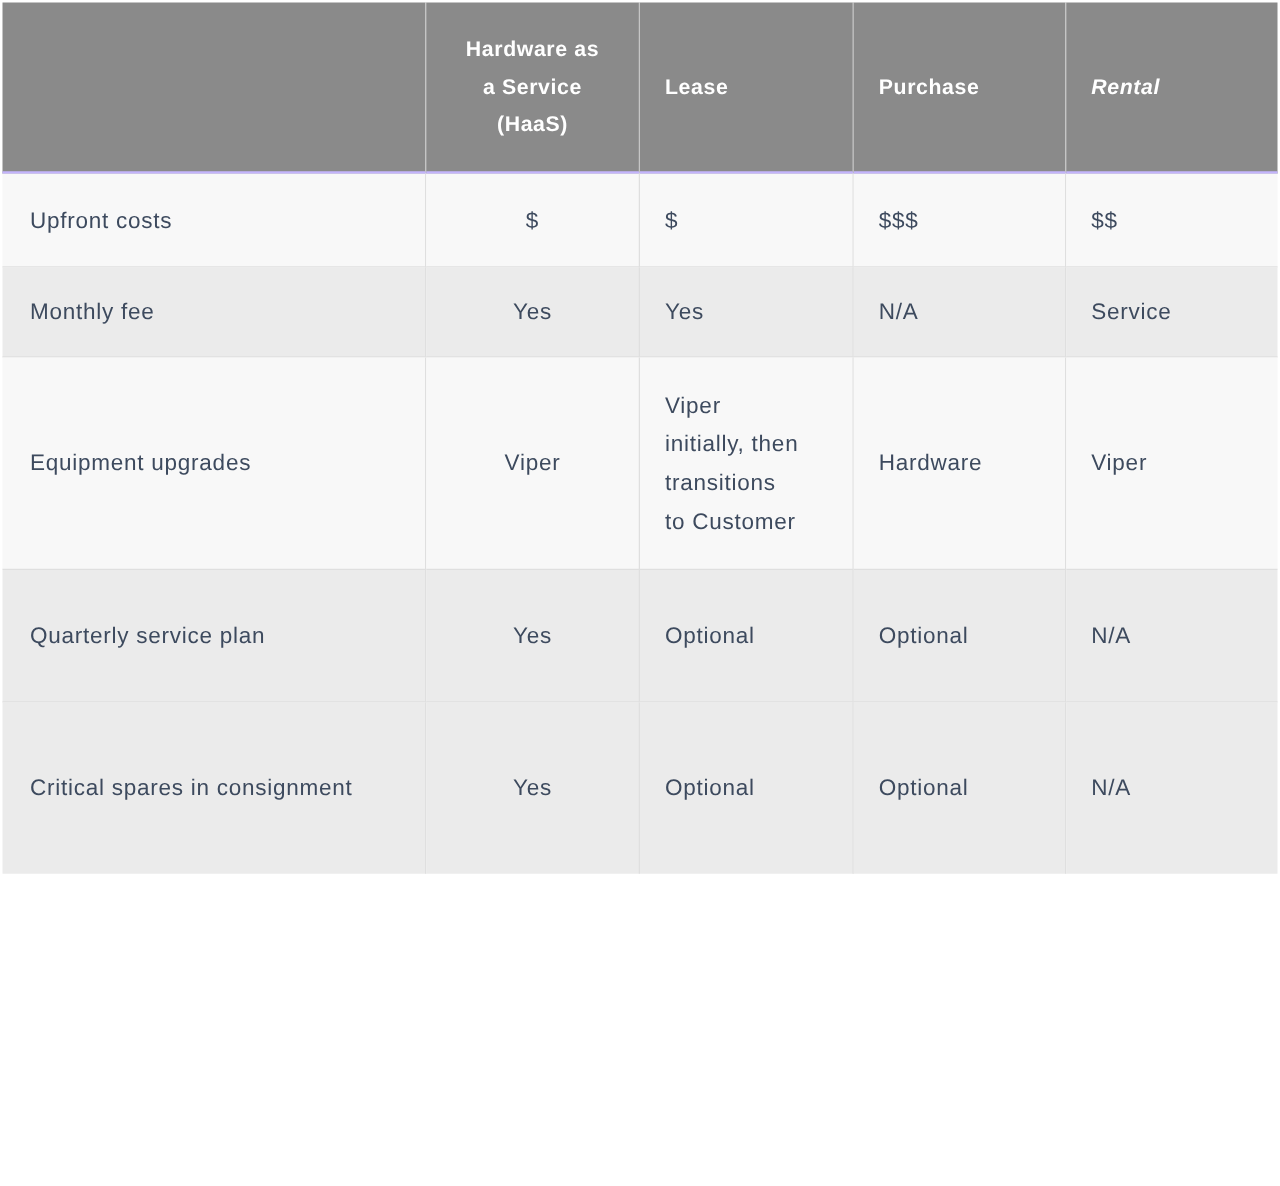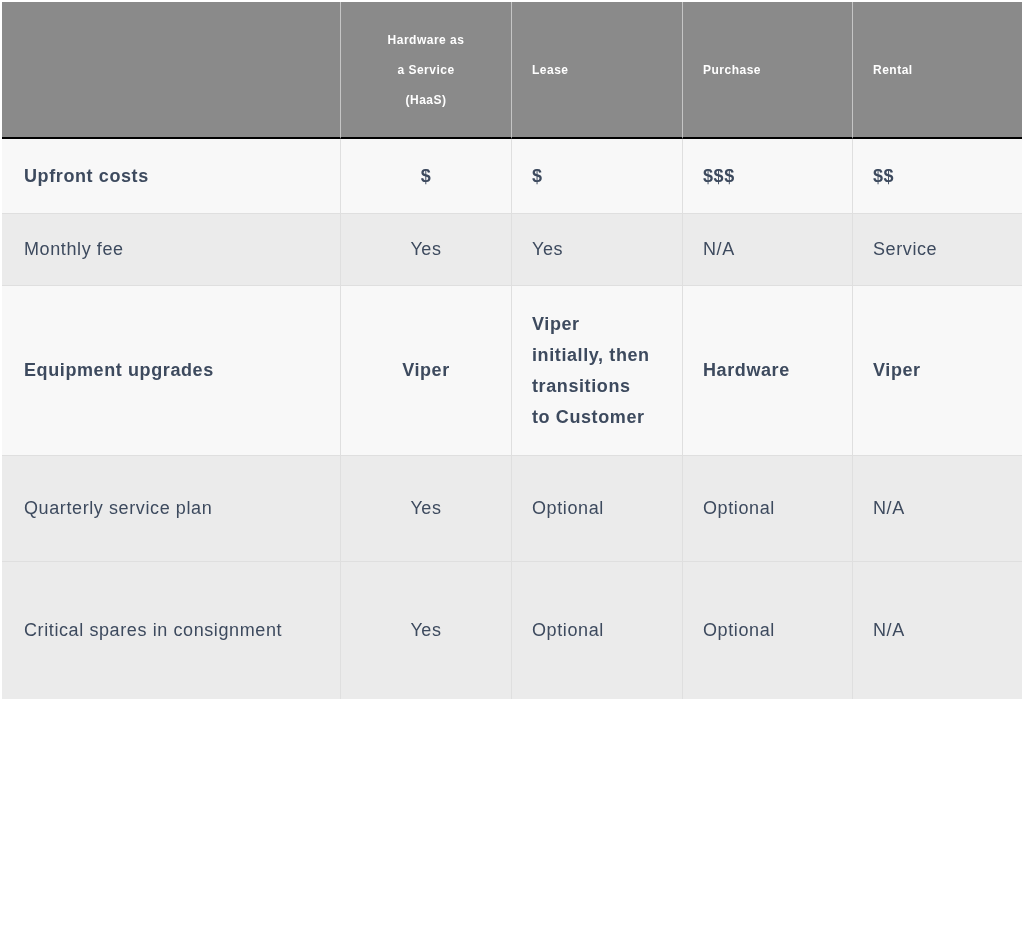--- a/index.html
+++ b/index.html
@@ -32,47 +32,47 @@
   col.c0{width:339px;}
   col.c1{width:171px;}
   col.c2{width:171px;}
   col.c3{width:170px;}
   col.c4{width:169px;}
   
   thead tr{height:137px;}
   thead th{
     background:var(--header-bg);
     color:var(--header-text);
-    font-size:12px;
+    font-size:17px;
     font-weight:bold;
     letter-spacing:0.5px;
     line-height:30px;
     text-align:left;
     padding:0 14px 0 20px;
     border-right:1px solid var(--header-divider);
-    border-bottom:2px solid #000000;
+    border-bottom:2px solid #c4b5fd;
   }
-  thead th:last-child{border-right:none;}
+  thead th:last-child{border-right:none;font-style:italic;}
   thead th.center{text-align:center;padding:0 12px;}
   
   tbody td{
     color:var(--body-text);
     font-size:18px;
     letter-spacing:0.6px;
     line-height:31px;
     text-align:left;
     padding:14px 12px 14px 20px;
     border-right:1px solid var(--cell-border);
     border-bottom:1px solid var(--cell-border);
   }
   tbody td:last-child{border-right:none;}
   tbody tr:last-child td{border-bottom:none;}
   tbody td.center{text-align:center;padding-left:12px;padding-right:12px;}
   tbody td.label-cell{padding-left:22px;padding-right:20px;}
-  tbody tr.light td{background:var(--row-light);font-weight:bold;}
+  tbody tr.light td{background:var(--row-light);}
   tbody tr.alt td{background:var(--row-alt);}
   
   tbody tr:nth-child(1){height:75px;}
   tbody tr:nth-child(2){height:72px;padding-left:32px;}
   tbody tr:nth-child(3){height:170px;}
   tbody tr:nth-child(4){height:106px;}
   tbody tr:nth-child(5){height:137px;}
   tbody tr:nth-child(6){height:74px;}
   tbody tr:nth-child(7){height:105px;}
   tbody tr:nth-child(8){height:71px;}

